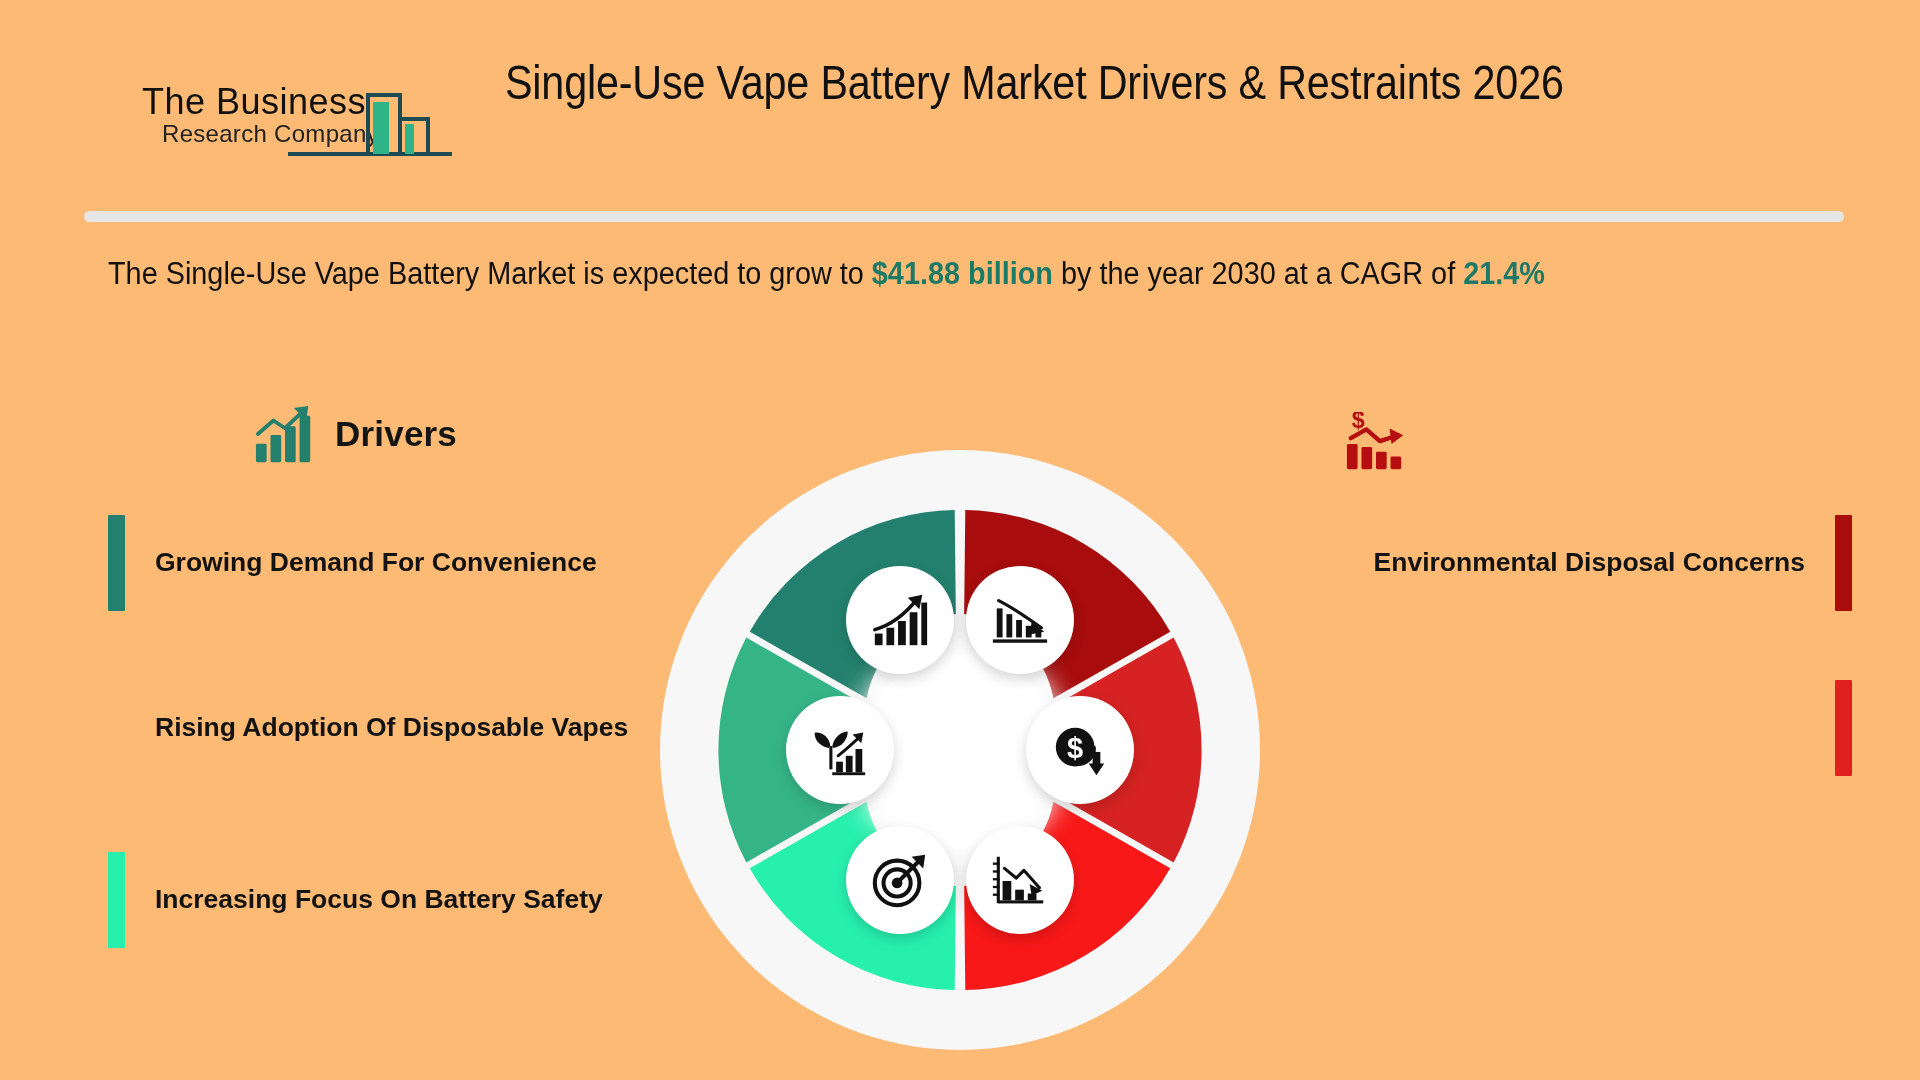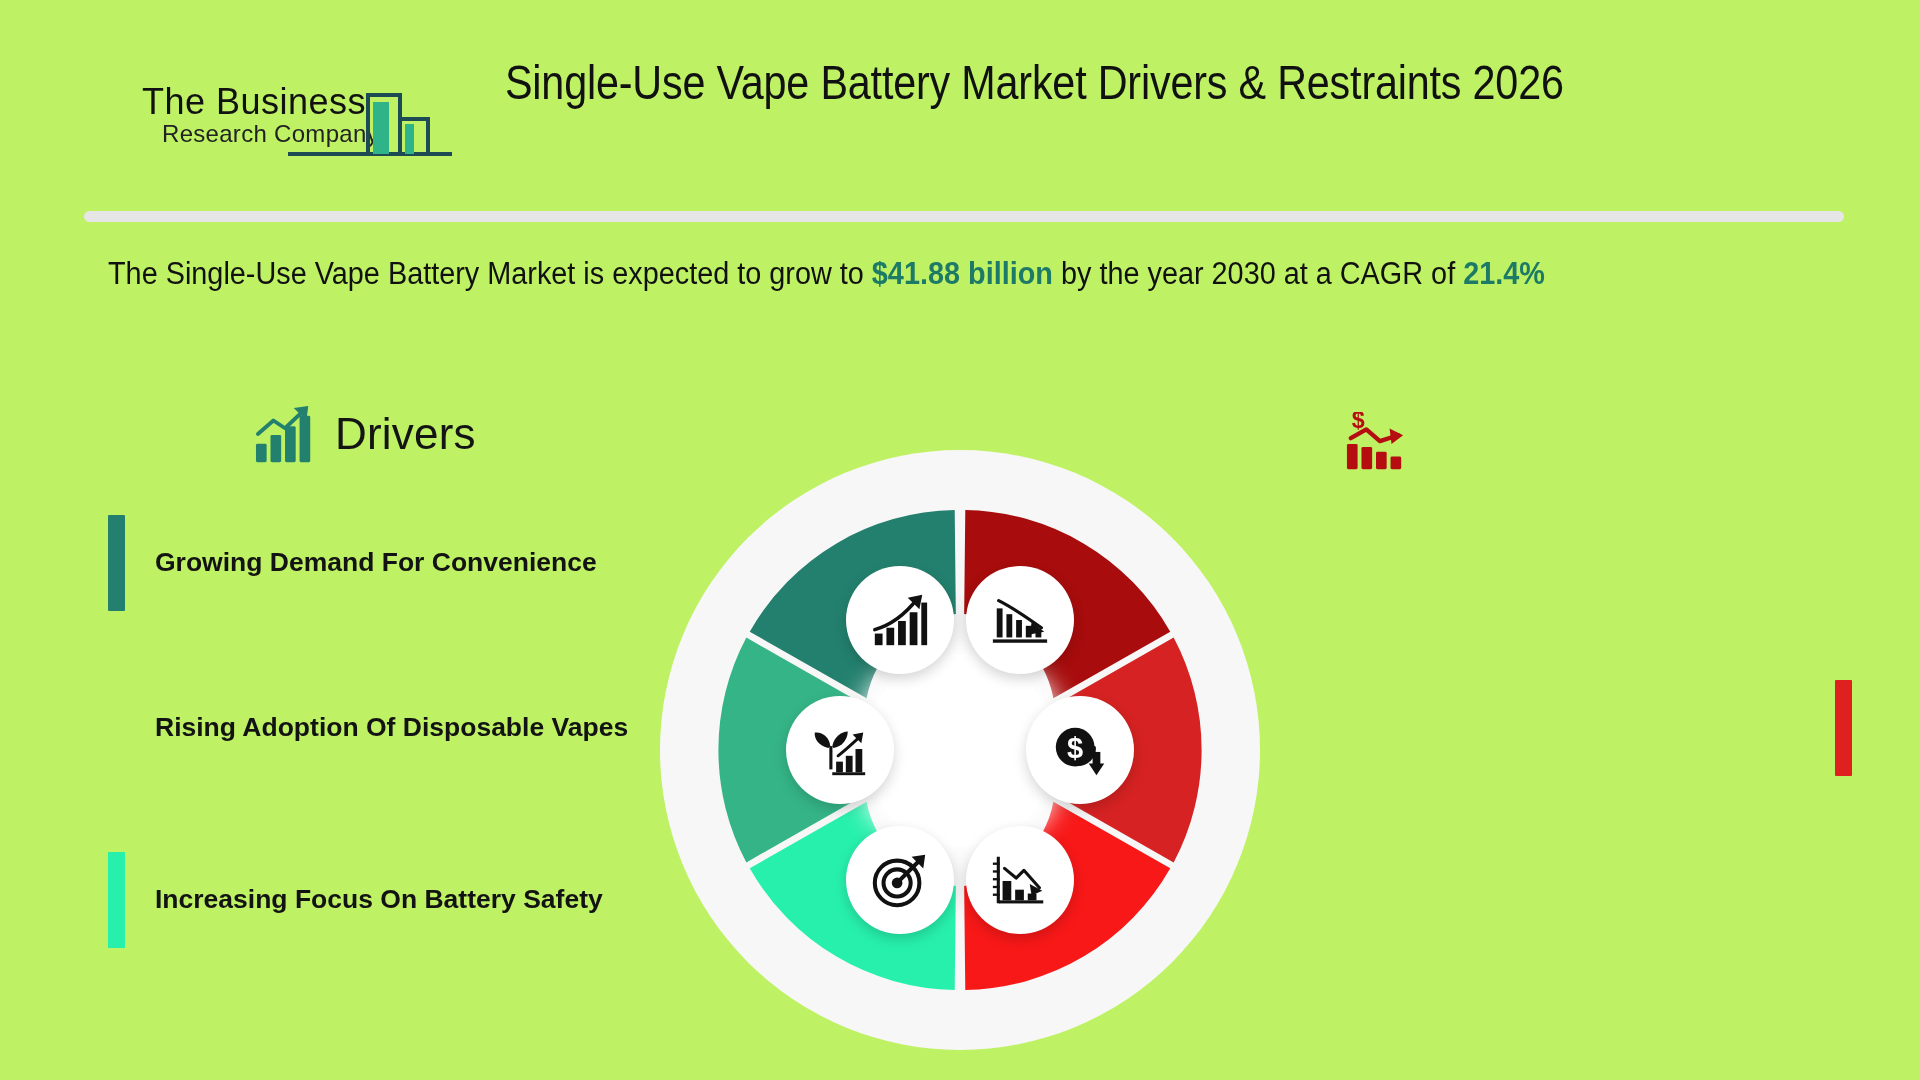--- a/index.html
+++ b/index.html
@@ -3,21 +3,21 @@
 <meta charset="utf-8">
 <title>Single-Use Vape Battery Market Drivers &amp; Restraints 2026</title>
 <style>
   * { box-sizing: border-box; margin: 0; padding: 0; }
   html, body {
     width: 1920px; height: 1080px;
     background: #ffffff;
     font-family: "Liberation Sans", sans-serif;
     overflow: hidden;
   }
-  .page { position: relative; width: 1920px; height: 1080px; background:#bef264; }
+  .page { position: relative; width: 1920px; height: 1080px; background:#fdba74; }
 
   
   .header { position: absolute; left: 0; top: 0; width: 1920px; height: 200px; }
 
   .logo { position: absolute; left: 142px; top: 62px; width: 320px; height: 110px; }
   .logo svg { display:block; }
 
   .title {
     position: absolute; left: 505px; top: 55px; width: 1330px;
     font-family: "Liberation Sans Narrow", "Liberation Sans", sans-serif;
@@ -36,21 +36,21 @@
     position: absolute; left: 108px; top: 252px; width: 1740px;
     font-size: 31px; line-height: 1.45; color: #111111; font-weight: 400;
     transform: scaleX(0.93); transform-origin: left top;
   }
   .subtitle .hl { color: #1d7a66; font-weight: 700; }
 
   
   .col-head { position: absolute; display: flex; align-items: center; gap: 18px; }
   .col-head.drivers   { left: 255px; top: 405px; }
   .col-head.restraints{ left: 1345px; top: 412px; }
-  .col-head .ch-label { font-size: 44px; color: #141414; font-weight: 400; letter-spacing: 0.2px; }
+  .col-head .ch-label { font-size: 35px; color: #141414; font-weight: 700; letter-spacing: 0.2px; }
   .col-head .ch-icon { width: 62px; height: 58px; display:block; }
 
   
   .item { position: absolute; display: flex; align-items: stretch; }
   .item .bar { width: 17px; border-radius: 1px; flex: none; }
   .item .txt {
     font-size: 26.5px; line-height: 1.42; color: #131313; font-weight: 700;
     display: flex; align-items: center;
   }
 
@@ -162,20 +162,24 @@
   </div>
   <div class="item left d1">
     <span class="bar" style="background:#35b587"></span>
     <span class="txt">Rising Adoption Of Disposable Vapes</span>
   </div>
   <div class="item left d2">
     <span class="bar" style="background:#27f0ad"></span>
     <span class="txt">Increasing Focus On Battery Safety</span>
   </div>
 
+  <div class="item right r0">
+    <span class="txt">Environmental Disposal Concerns</span>
+    <span class="bar" style="background:#a80c0c"></span>
+  </div>
   <div class="item right r1">
     <span class="bar" style="background:#e01f1f"></span>
   </div>
 
   <div class="wheel">
     <div class="halo"></div>
 
     <svg class="segs" width="600" height="600" viewBox="0 0 600 600" xmlns="http://www.w3.org/2000/svg">
 
       <g>

